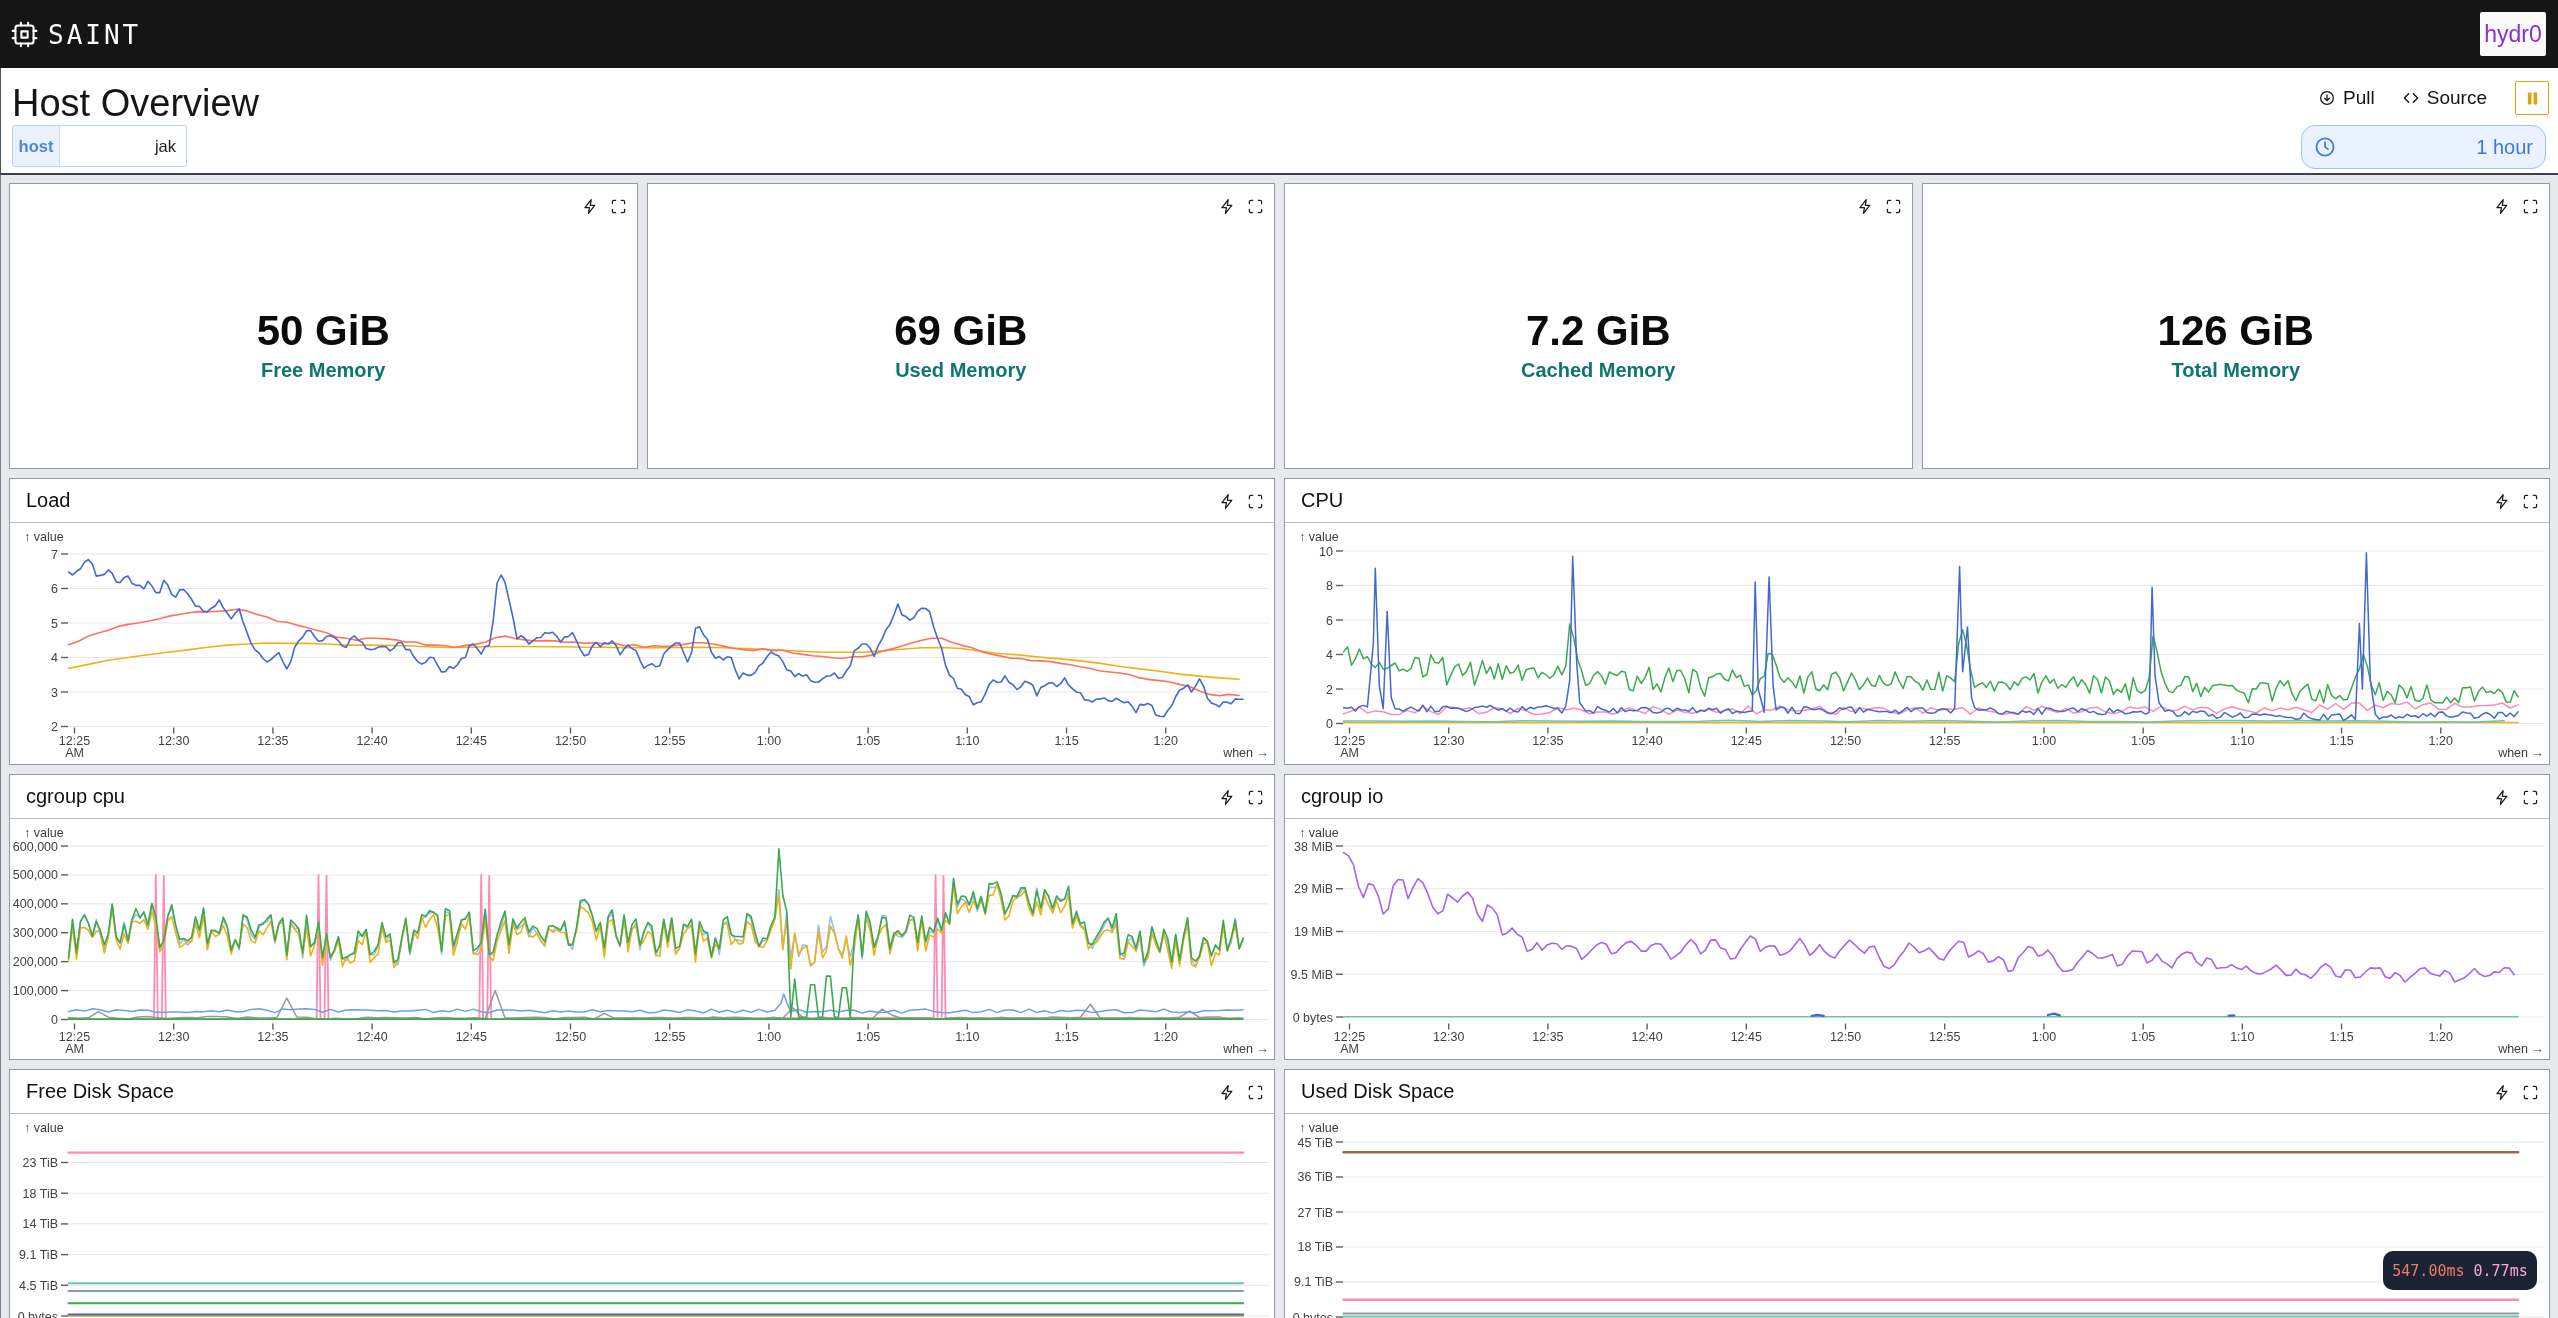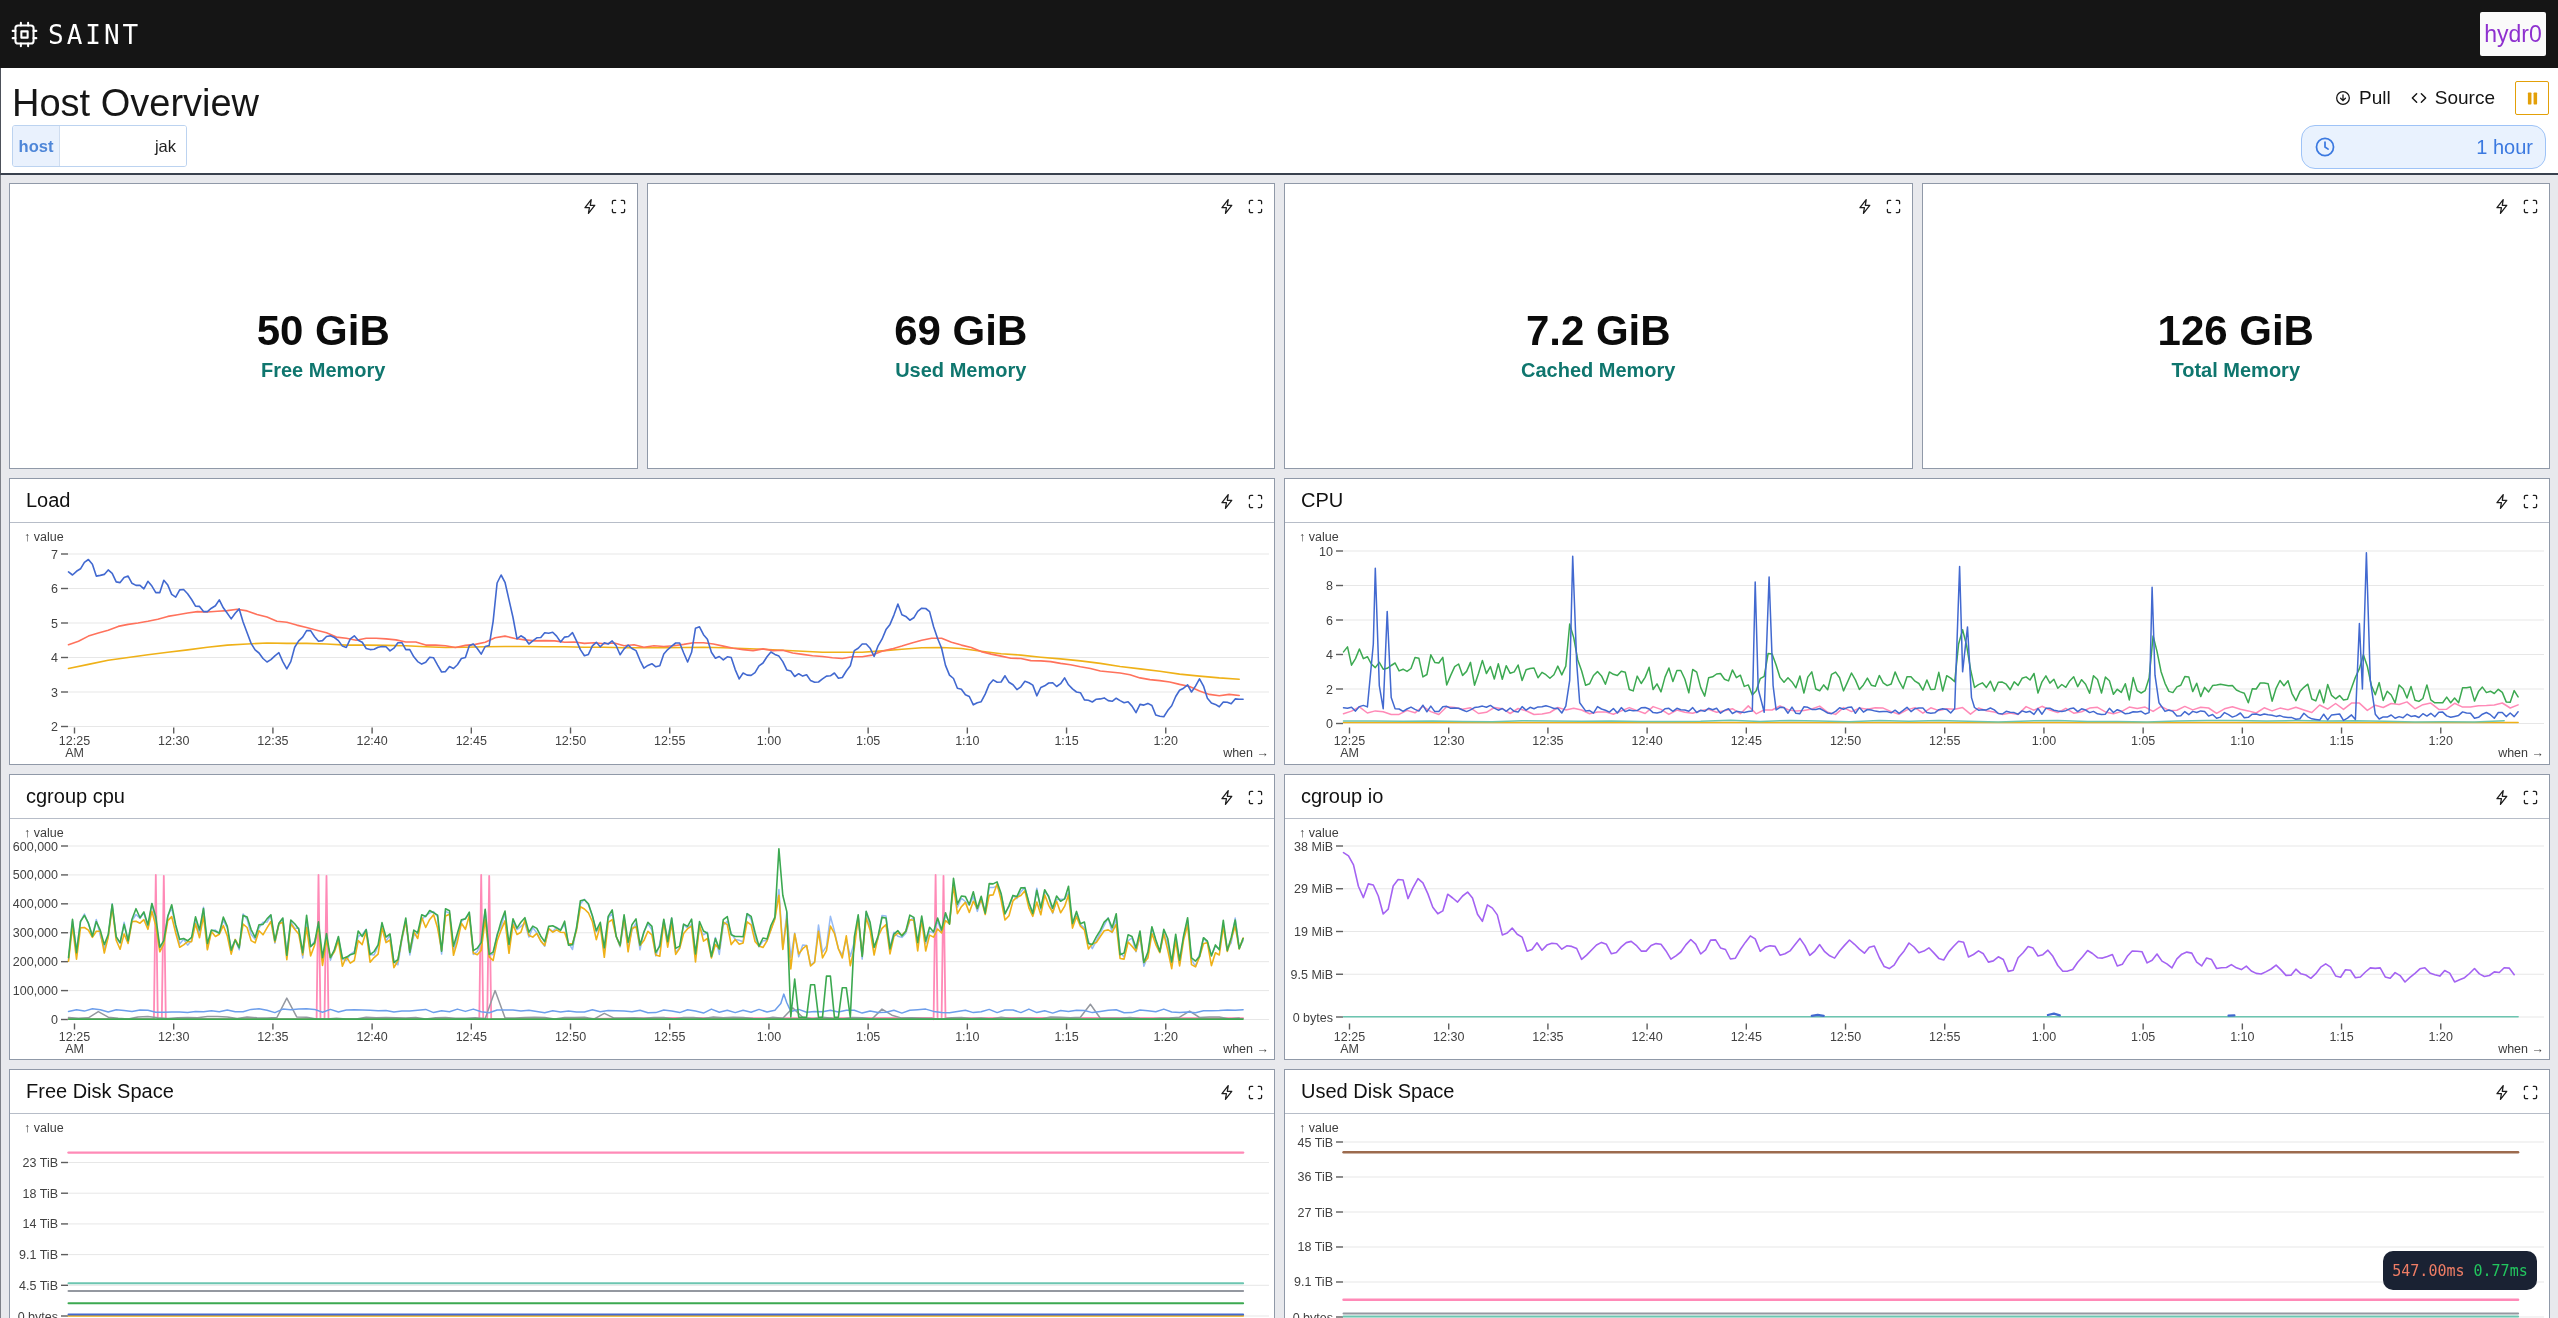--- a/index.html
+++ b/index.html
@@ -38,21 +38,21 @@
   }
   .filter-key {
     width:47px; background:#e9f1fd; color:#4e86d8; font-weight:bold; font-size:16.5px;
     display:flex; align-items:center; justify-content:center; border-right:1px solid #cfddf0;
   }
   .filter-val {
     flex:1; border:none; outline:none; font-size:16.5px; color:#1f1f1f; text-align:right;
     padding-right:10px; font-family:"Liberation Sans", sans-serif; min-width:0; background:#fff;
   }
   .head-actions {
-    position:absolute; top:8px; right:9px; display:flex; align-items:center; gap:20px; height:44px;
+    position:absolute; top:8px; right:9px; display:flex; align-items:center; gap:28px; height:44px;
   }
   .action-link {
     display:flex; align-items:center; gap:8px; font-size:19px; color:#141414;
     background:none; border:none; cursor:pointer; font-family:"Liberation Sans", sans-serif;
   }
   .action-link svg { width:16px; height:16px; stroke:#141414; }
   .pause-btn {
     width:34px; height:34px; border:1.5px solid #e3a008; background:#fff; border-radius:2px;
     display:flex; align-items:center; justify-content:center; cursor:pointer;
   }
@@ -87,21 +87,21 @@
   .stat-label { font-size:20px; color:#0f766e;font-weight:bold; }
   .chart-svg { display:block; }
   svg text { font-family:"Liberation Sans", sans-serif; }
   
   .tooltip {
     position:absolute; left:2383px; top:1251px; width:154px; height:39px; background:#1a2233;
     border-radius:10px; display:flex; align-items:center; justify-content:center; gap:9px;
     font-family:"DejaVu Sans Mono", monospace; font-size:15px; z-index:9;
   }
   .tt-read { color:#ef7d65; }
-  .tt-write { color:#22c55e; }
+  .tt-write { color:#f9a8d4; }
 </style>
 </head>
 <body>
 
 <div class="topbar">
   <div class="brand">
     <svg viewBox="0 0 24 24" fill="none" stroke-width="1.7" stroke-linecap="round" stroke-linejoin="round">
       <rect x="4.5" y="4.5" width="15" height="15" rx="2.2"></rect>
       <rect x="9.4" y="9.4" width="5.2" height="5.2"></rect>
       <path d="M9 2.2v2.3M15 2.2v2.3M9 19.5v2.3M15 19.5v2.3M2.2 9h2.3M2.2 15h2.3M19.5 9h2.3M19.5 15h2.3"></path>

